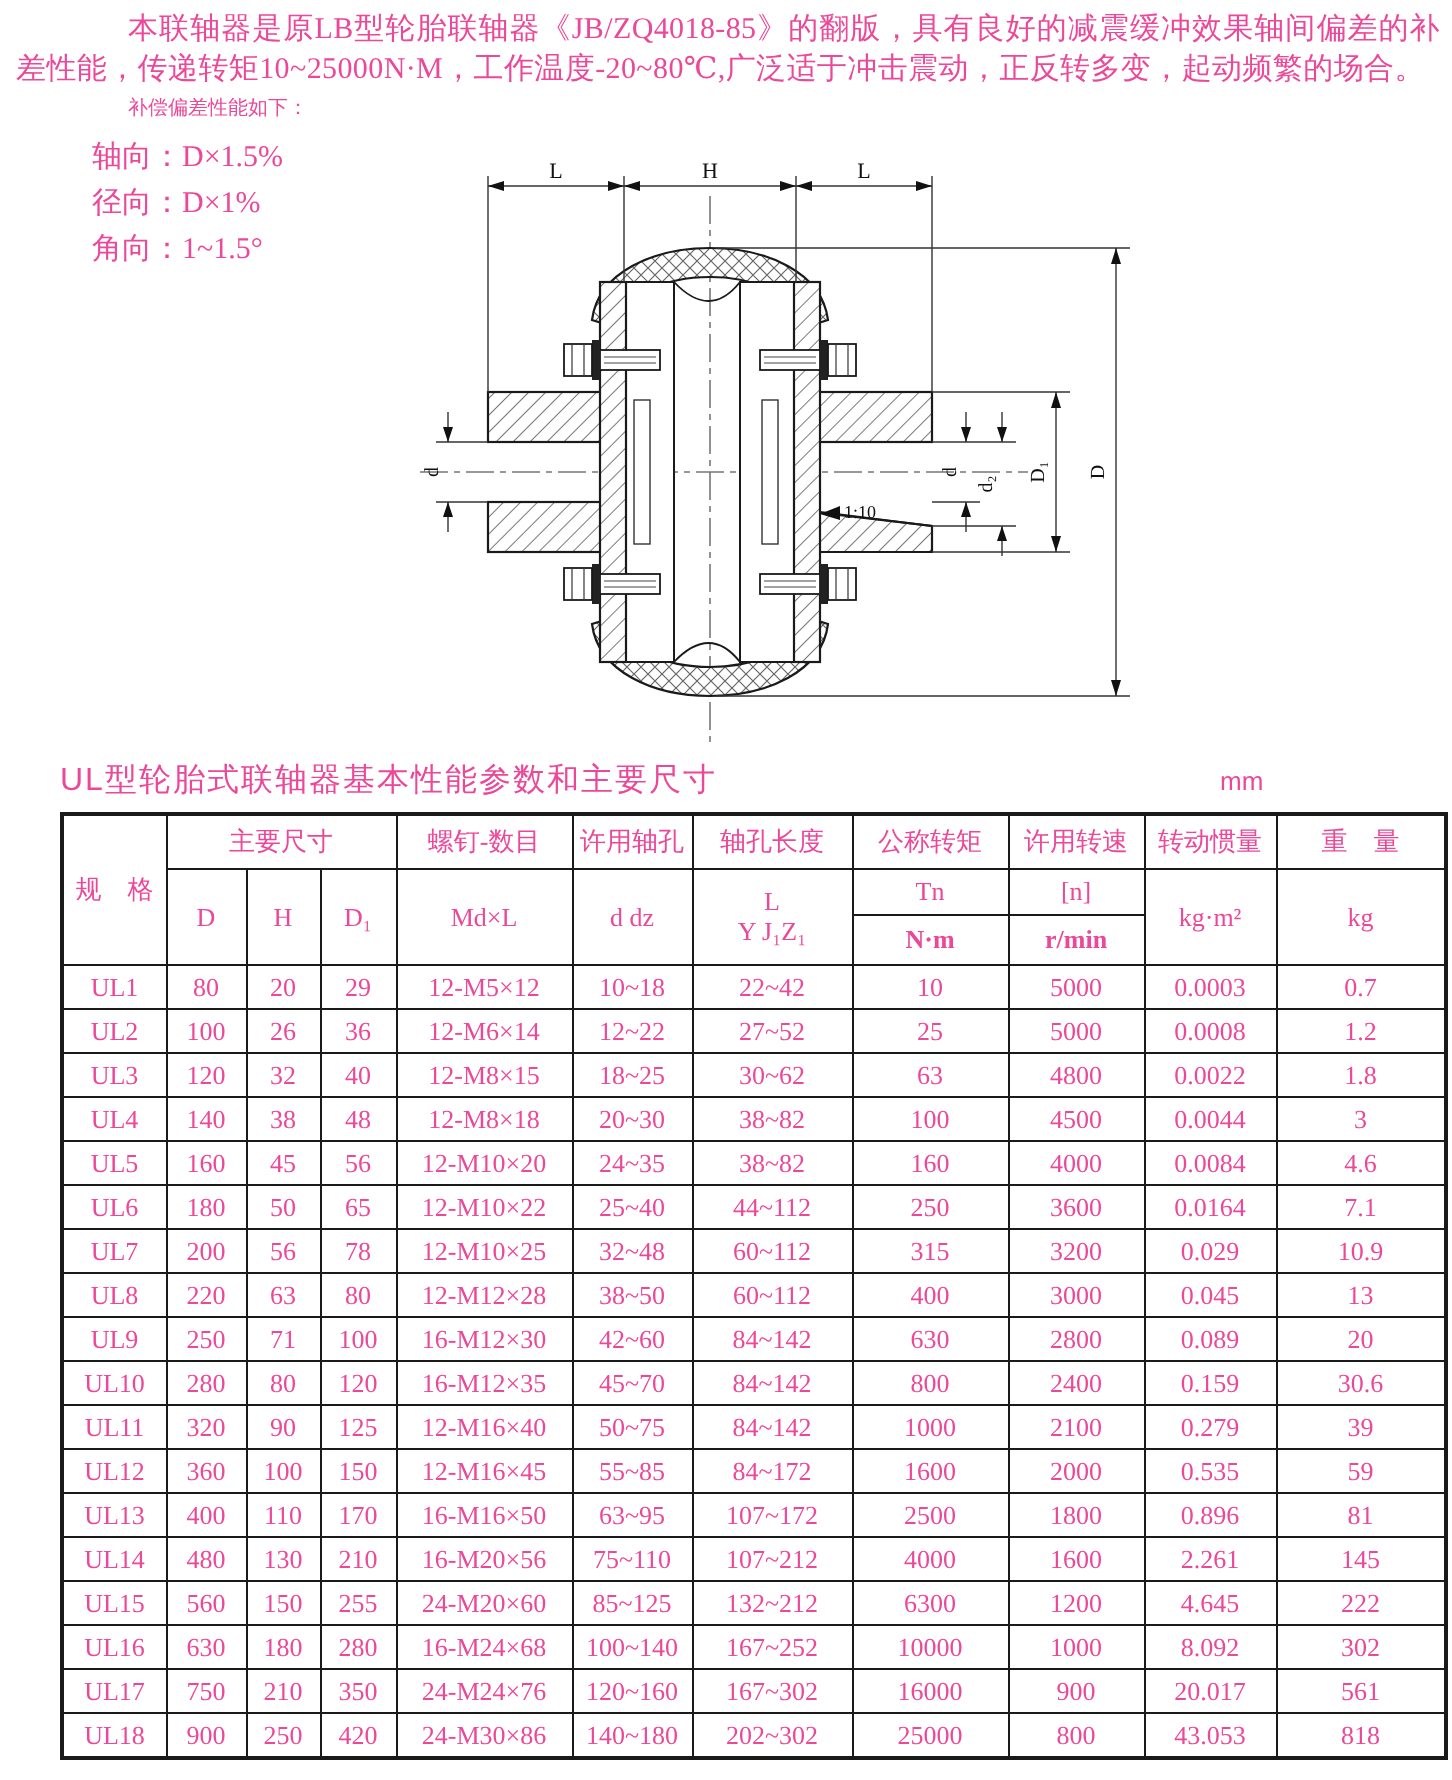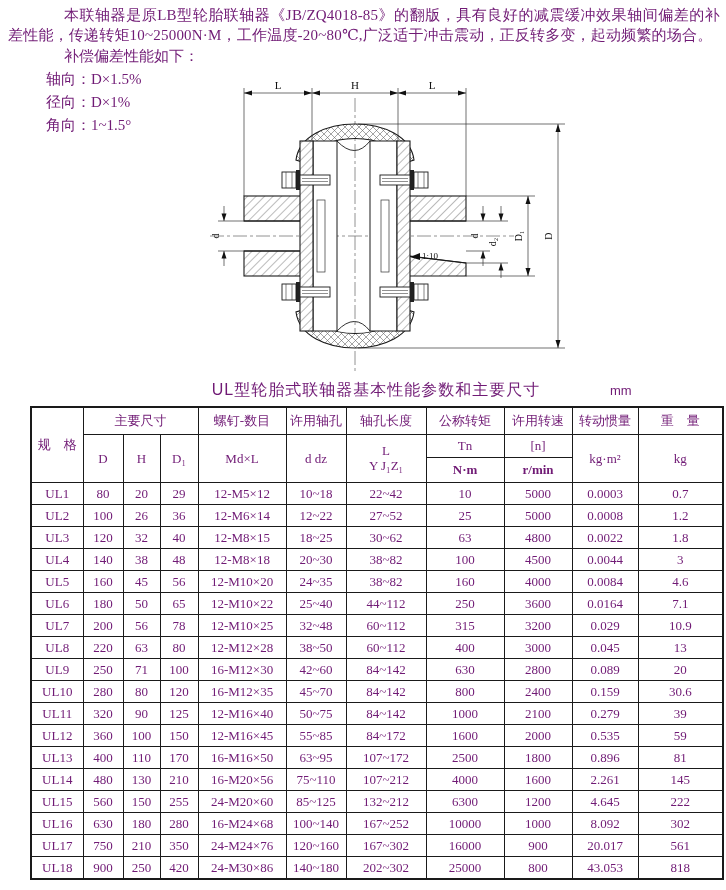--- a/index.html
+++ b/index.html
@@ -1,25 +1,25 @@
 <!DOCTYPE html>
 <html><head>
 <meta charset="utf-8">
 <style>
   html,body{margin:0;padding:0;background:#fff;}
   .page{position:relative;width:726px;height:890px;background:#ffffff;
-        font-family:"Liberation Serif","DejaVu Serif",serif;color:#701a75;overflow:hidden;}
+        font-family:"Liberation Serif","DejaVu Serif",serif;color:#ec4899;overflow:hidden;}
   .intro{position:absolute;top:5px;left:8px;width:712px;font-size:15px;line-height:20px;
          text-align:justify;text-indent:56px;letter-spacing:0.2px;}
-  .note{position:absolute;top:47px;left:64px;font-size:15px;font-family:Liberation Serif, serif;}
+  .note{position:absolute;top:47px;left:64px;font-size:10px;font-family:Liberation Serif, serif;}
   .specs{position:absolute;top:68px;left:46px;font-size:15px;line-height:23px;}
   .specs div{white-space:nowrap;}
   .drawing{position:absolute;top:78px;left:170px;}
   .tbl-title-row{position:absolute;top:380px;left:30px;width:692px;height:22px;}
-  .tbl-title{display:block;text-align:center;font-family:"Liberation Sans","DejaVu Sans",sans-serif;
+  .tbl-title{display:block;font-family:"Liberation Sans","DejaVu Sans",sans-serif;
              font-size:16px;letter-spacing:1px;}
   .tbl-unit{position:absolute;top:3px;left:580px;font-family:"Liberation Sans","DejaVu Sans",sans-serif;
             font-size:13px;}
   table.params{position:absolute;top:406px;left:30px;width:692px;border-collapse:collapse;
                table-layout:fixed;border:2px solid #1a1a1a;}
   table.params th,table.params td{border:1px solid #1a1a1a;text-align:center;vertical-align:middle;
                padding:0;font-weight:normal;overflow:hidden;white-space:nowrap;}
   table.params th{font-size:13px;}
   table.params thead tr.r1 th{height:26px;}
   table.params thead tr.r2 th{height:22px;}

